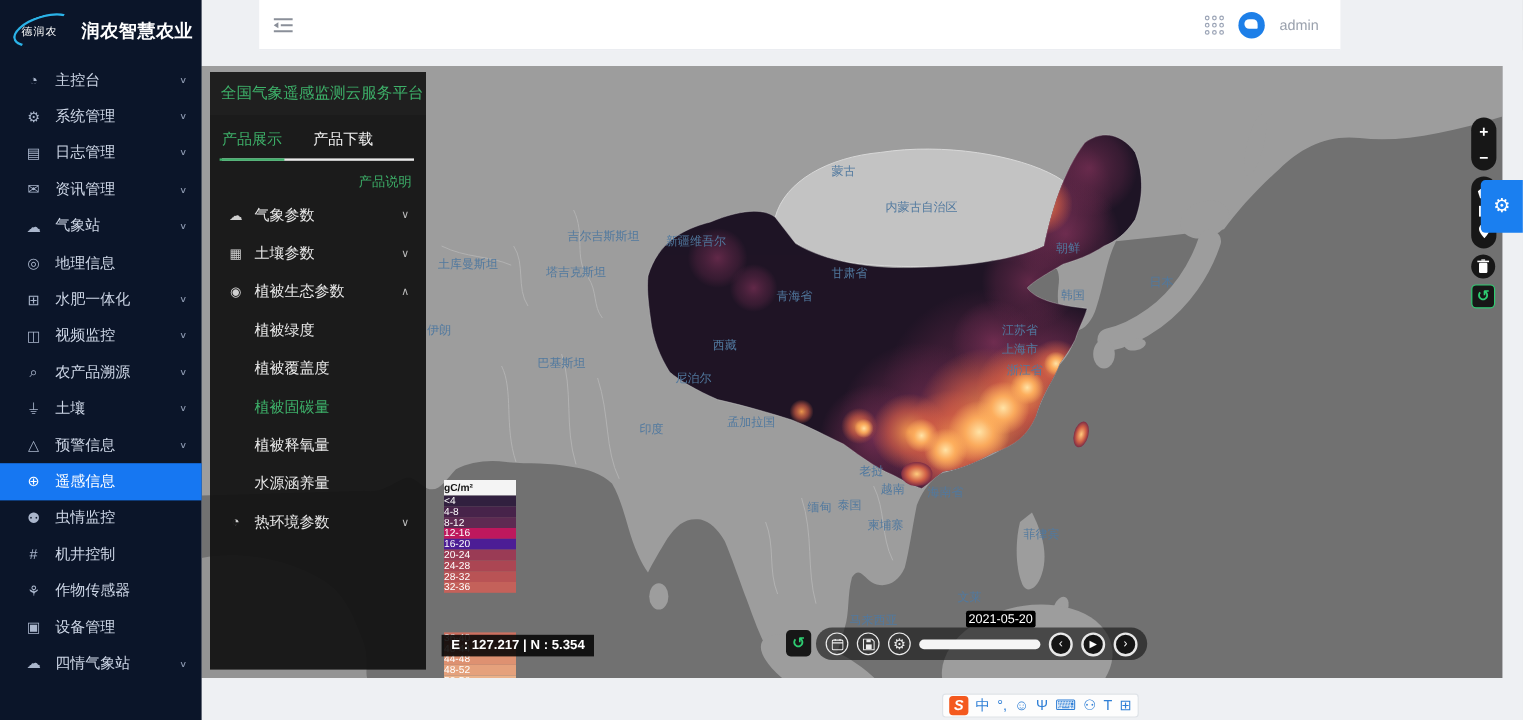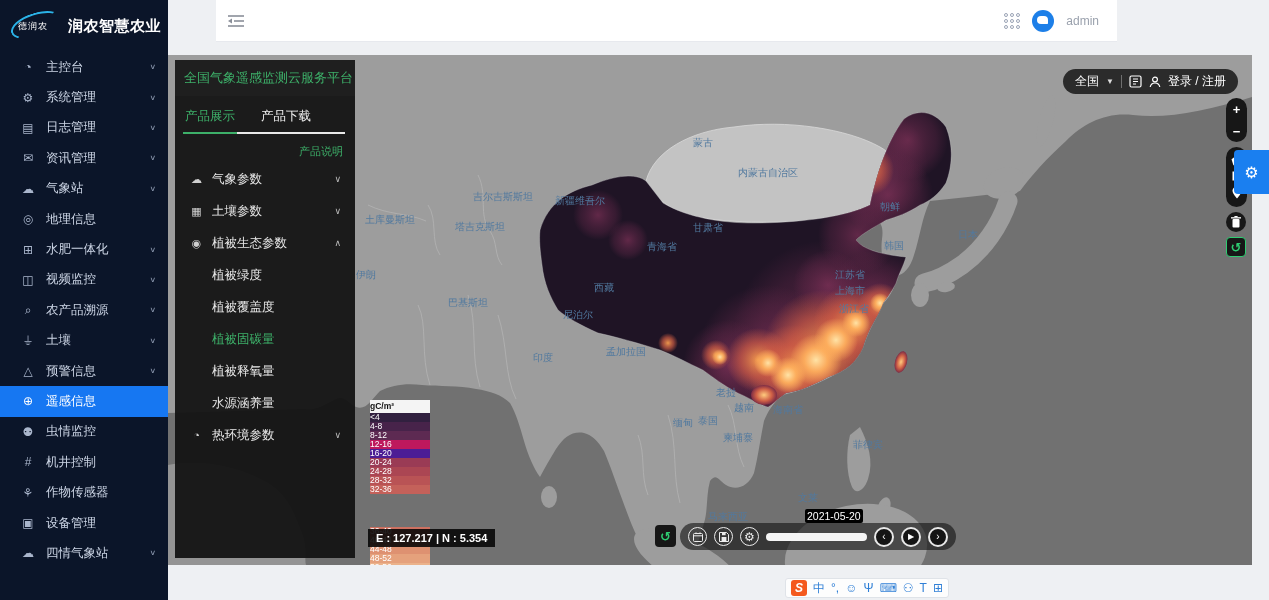--- a/index.html
+++ b/index.html
@@ -399,36 +399,20 @@
           </div>
           <div class="tree-row">
             <span class="t-icon">◔</span>
             <span class="t-label">热环境参数</span>
             <span class="t-chev">∨</span>
           </div>
         </div>
     </section>
 
 
-    <div class="tr-pill">
-      <span style="cursor:pointer;">全国</span>
-      <span class="tr-chev">▼</span>
-      <span class="sep"></span>
-      <svg width="13" height="13" viewBox="0 0 13 13" style="cursor:pointer;">
-        <rect x="1" y="1" width="11" height="11" rx="1.5" fill="none" stroke="#fff" stroke-width="1.2"></rect>
-        <line x1="4" y1="4" x2="9" y2="4" stroke="#fff"></line>
-          <line x1="4" y1="6.5" x2="9" y2="6.5" stroke="#fff"></line>
-          <line x1="4" y1="9" x2="7" y2="9" stroke="#fff"></line>
-      </svg>
-      <svg width="12" height="12" viewBox="0 0 12 12">
-        <circle cx="6" cy="3.5" r="2.4" fill="none" stroke="#fff" stroke-width="1.2"></circle>
-        <path d="M1.2,11 C1.8,8 4,7 6,7 C8,7 10.2,8 10.8,11" fill="none" stroke="#fff" stroke-width="1.2"></path>
-      </svg>
-      <span style="cursor:pointer;">登录 / 注册</span>
-    </div>
 
     <div class="ctrl ctrl-zoom">
       <span>+</span>
       <span>−</span>
     </div>
     <div class="ctrl ctrl-shapes">
       <svg width="11" height="11" viewBox="0 0 11 11">
           <path d="M5.5,0.5 L10.5,4.3 L8.6,10.2 L2.4,10.2 L0.5,4.3 Z" fill="#fff"></path>
         </svg>
       <svg width="10" height="10" viewBox="0 0 10 10">

